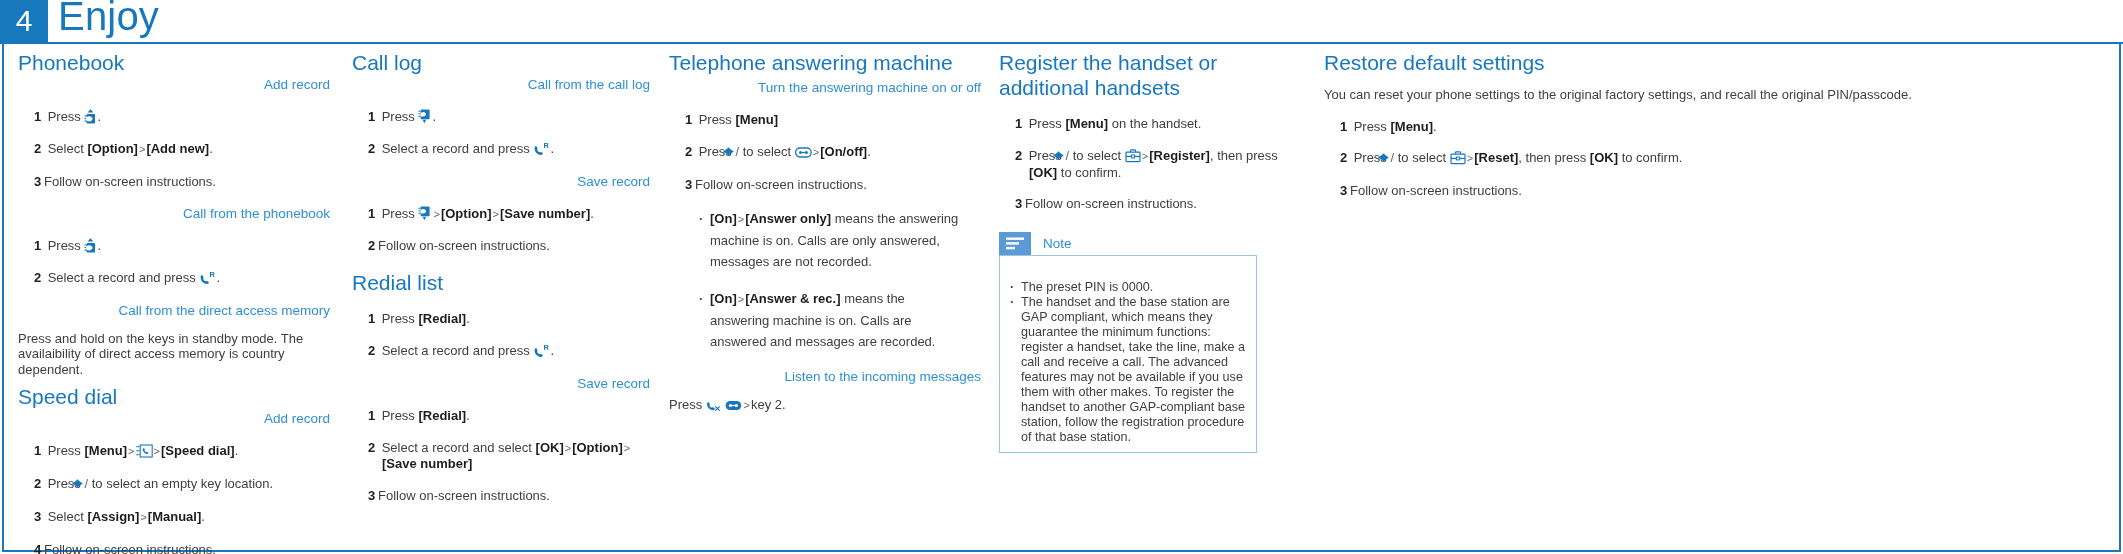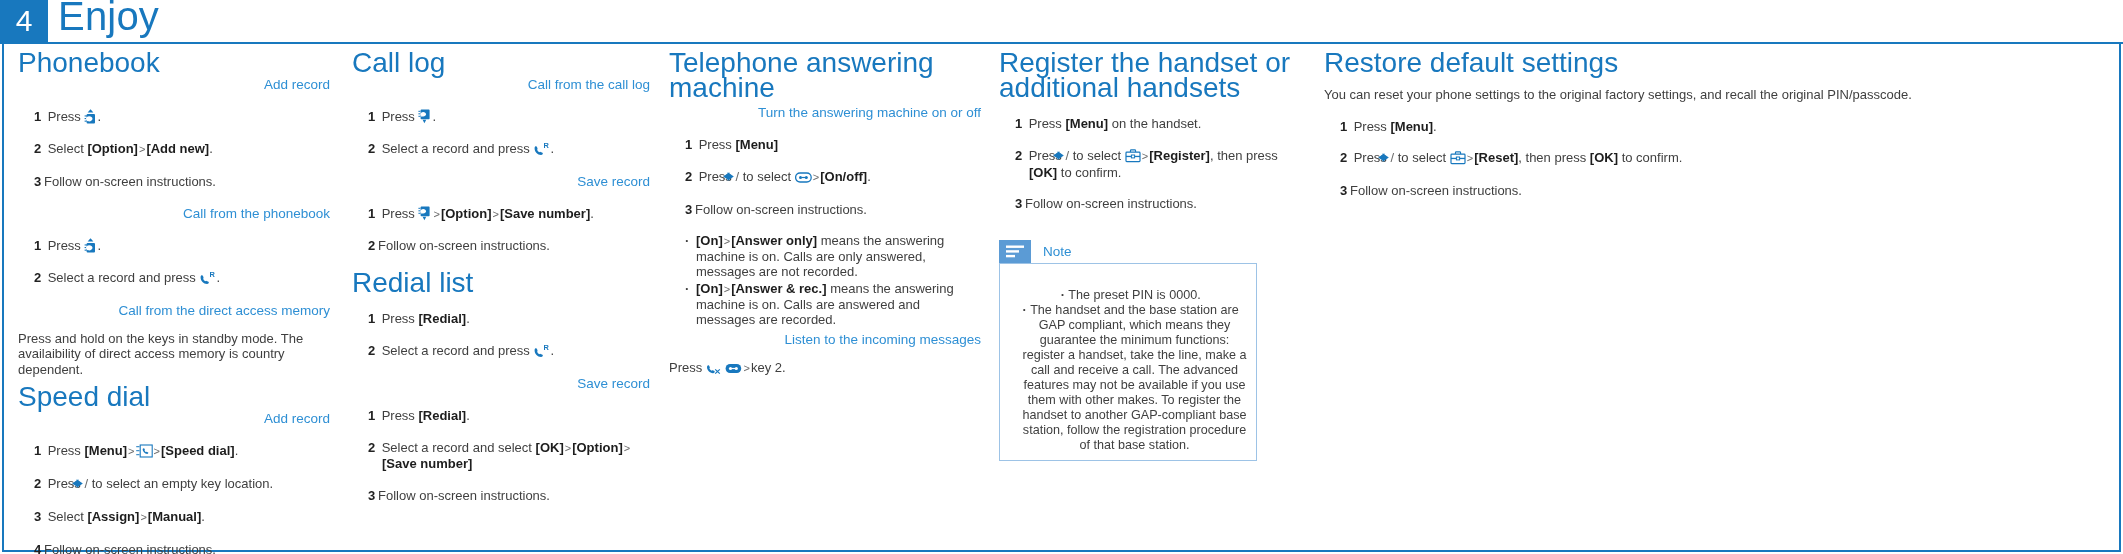--- a/index.html
+++ b/index.html
@@ -38,60 +38,60 @@
   .col{box-sizing:border-box;padding-right:18px;}
   .c1{width:330px;}
   .c2{width:320px;padding-left:4px;}
   .c3{width:330px;padding-left:0px;}
   .c4{width:325px;}
   .c5{width:auto;flex:1;}
   .spacer-a{width:1px;}
 
   
   h2.sec{
-    margin:0 0 1px 0;font-size:28px;line-height:25px;
+    margin:0 0 1px 0;font-size:21px;line-height:25px;
     color:#1878be;font-weight:400;
   }
   h3.sub{
     margin:4px 0 1px 0;font-size:13.5px;line-height:17px;
     color:#2e8fd4;font-weight:400;text-align:right;
   }
   h3.sub.first{margin-top:1px;}
   p.body{
     margin:12px 0 2px 0;font-size:13px;line-height:15.5px;color:#3f3f3f;
   }
   ol.steps{margin:0 0 2px 0;padding:0;list-style:none;}
   ol.steps li{
     font-size:13px;line-height:15.8px;color:#3f3f3f;
     padding-left:14px;text-indent:-14px;margin:16px;
   }
   ol.steps li .n{font-weight:bold;color:#222;display:inline-block;width:10px;text-indent:0;}
   ul.bul{margin:0 0 2px 0;padding:0;list-style:none;}
   ul.bul li{
-    font-size:13px;line-height:15px;color:#3f3f3f;
-    padding-left:25px;text-indent:-11px;margin:2px;
+    font-size:13px;line-height:21px;color:#3f3f3f;
+    padding-left:25px;text-indent:-11px;margin:16px;
   }
   ul.bul li::before{content:"\00B7";font-weight:bold;display:inline-block;width:11px;text-indent:0;}
   b{color:#1d1d1d;font-weight:bold;}
   .gt{color:#6a6a6a;font-size:11px;padding:0 1px;}
 
   
   .ic{display:inline-block;vertical-align:-3px;position:relative;}
   .ic svg{display:block;}
   .ic-pb{width:13px;height:15px;}
   .ic-call{width:17px;height:14px;}
   .ic-log{width:14px;height:15px;}
   .ic-sd{width:17px;height:14px;}
   .ic-tam{width:17px;height:12px;}
   .ic-lis{width:16px;height:14px;}
   .ic-set{width:16px;height:14px;}
   .arr{display:inline-block;vertical-align:-1px;}
 
   
-  .note{margin-top:28px;width:258px;text-align:center;}
+  .note{margin-top:20px;width:258px;}
   .note-tab{
     display:flex;align-items:center;height:23px;width:258px;
     box-sizing:border-box;
   }
   .note-ico{
     width:32px;height:23px;background:#5b9bd5;
     display:flex;align-items:center;justify-content:center;
   }
   .note-label{
     font-size:13.5px;color:#2e8fd4;padding-left:12px;

